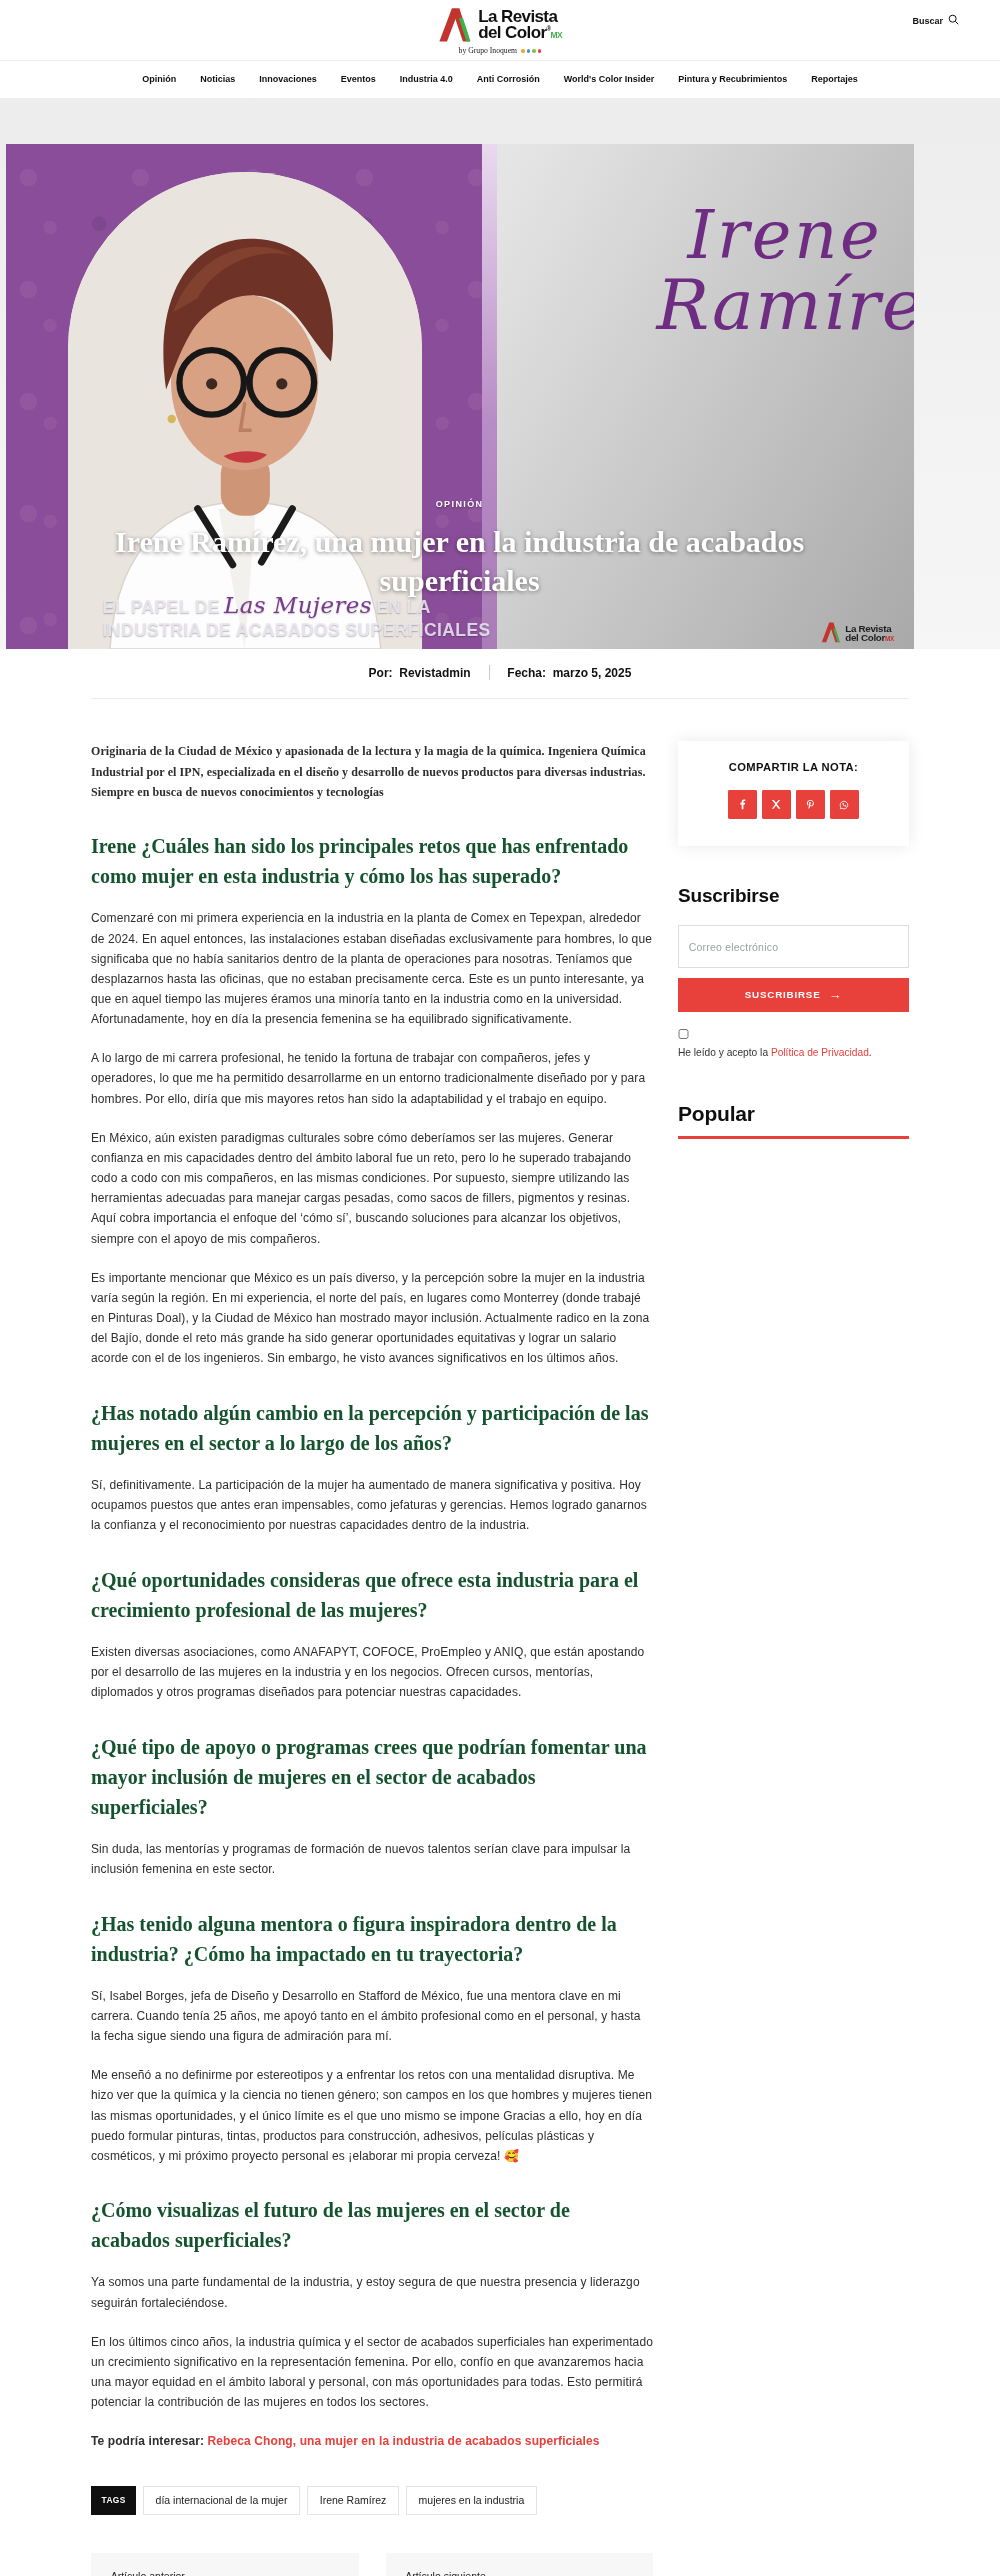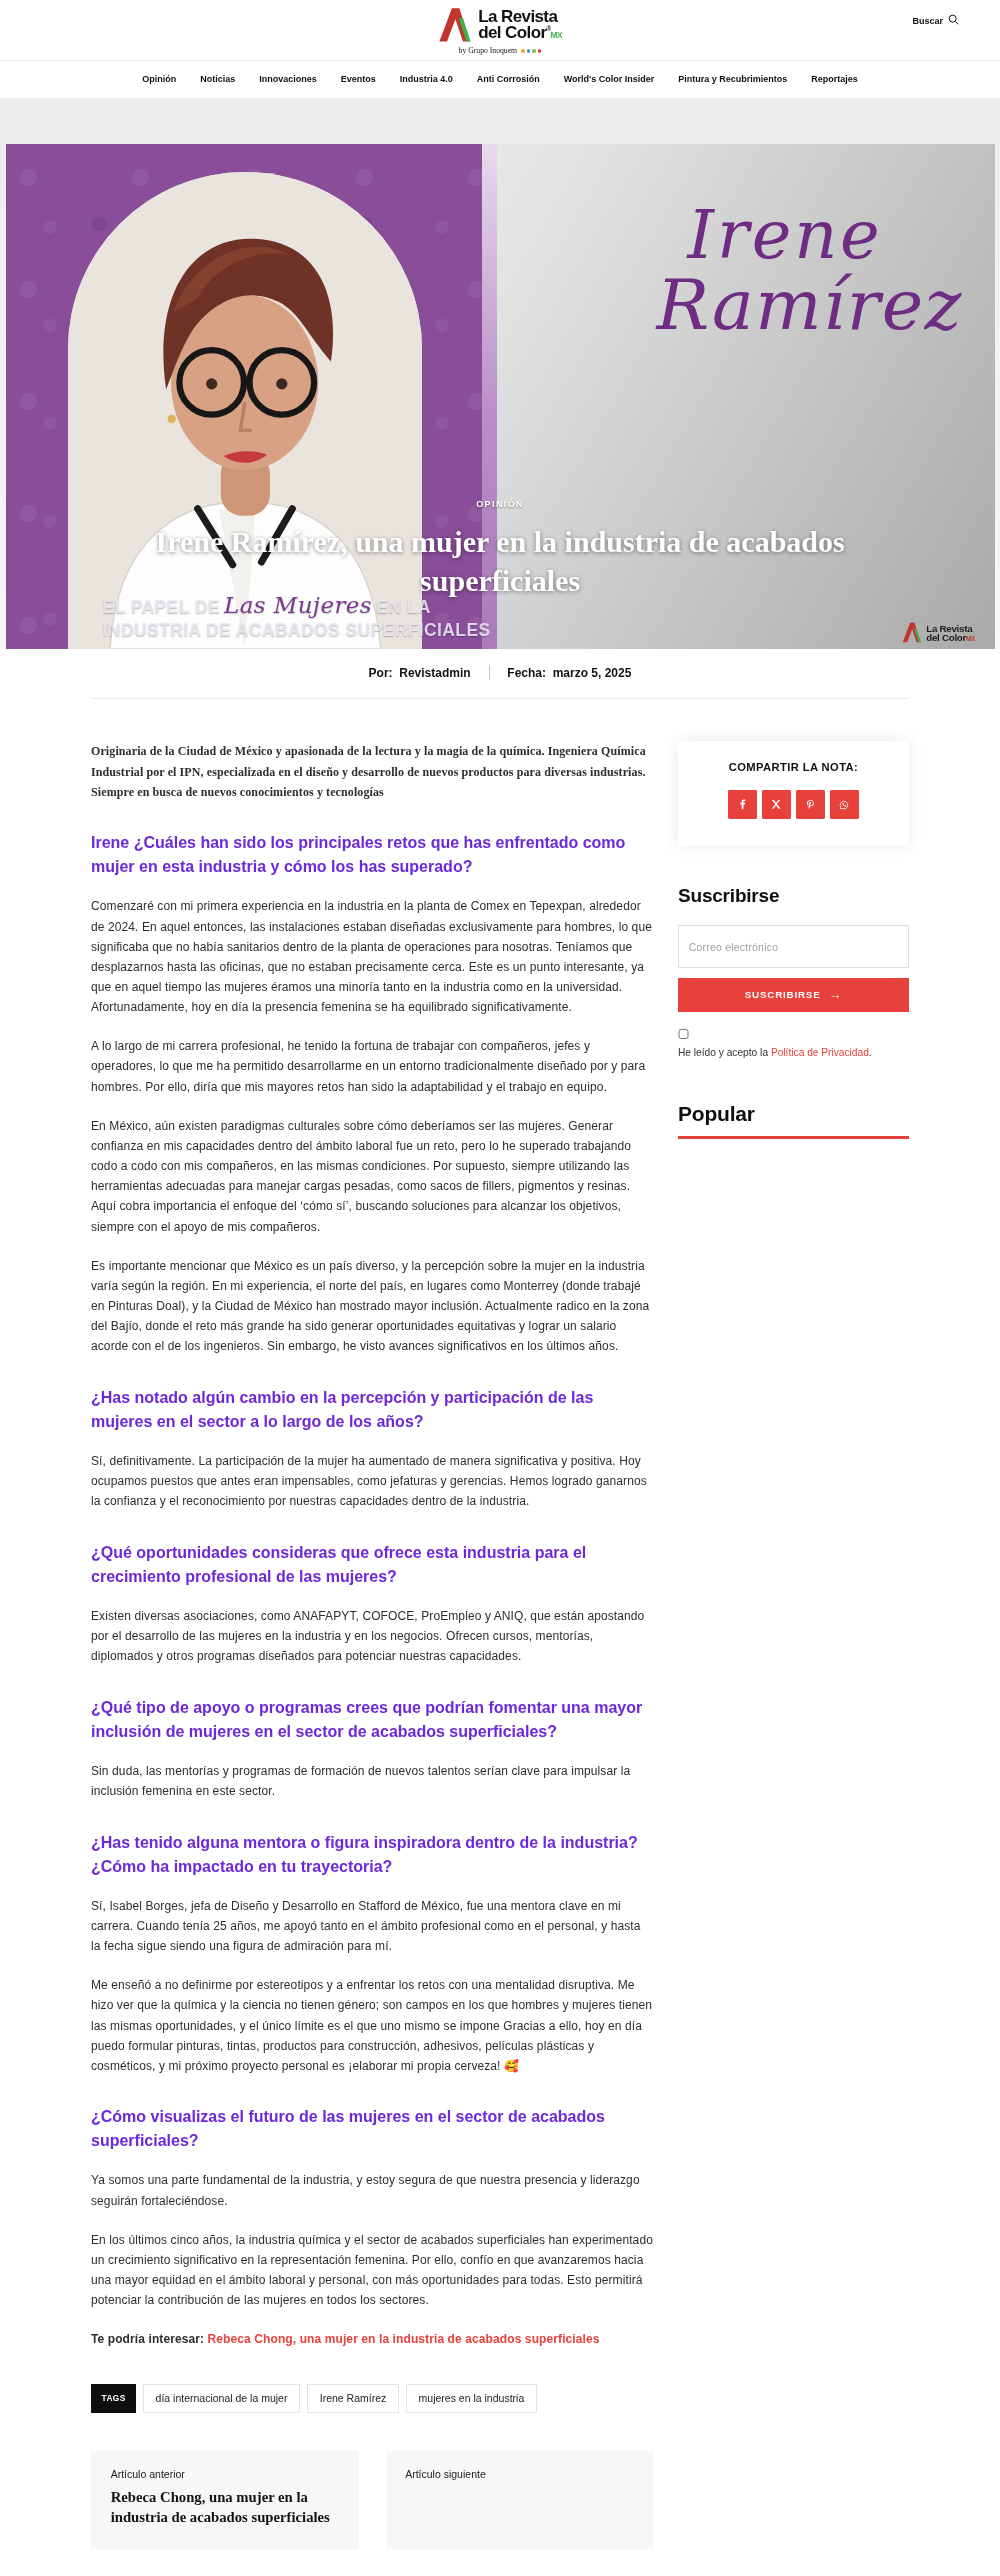--- a/index.html
+++ b/index.html
@@ -18,21 +18,21 @@
   .logo-dots span { display:inline-block; width:3.5px; height:3.5px; border-radius:50%; margin-left:2.1px; vertical-align:middle; }
   .search-box { position:absolute; top:14px; right:41px; display:flex; align-items:center; gap:4.9px; font-size:9px; font-weight:700; color:#111; cursor:pointer; }
 
   
   .main-nav { border-top:0.7px solid #ececec; background:#fff; padding:12.6px 0 14px; }
   .main-nav ul { list-style:none; display:flex; justify-content:center; gap:24px; }
   .main-nav li { font-size:9px; font-weight:700; color:#0f0f0f; cursor:pointer; white-space:nowrap; }
 
   
   .hero-band { background:linear-gradient(#ededed,#f6f6f6); padding:46px 5.6px 0; }
-  .hero { position:relative; height:505px; width:989px; overflow:hidden; background:linear-gradient(120deg,#fdfdfd 0%,#e3e3e3 45%,#a9a9a9 100%); }
+  .hero { position:relative; height:505px; width:908px; overflow:hidden; background:linear-gradient(120deg,#fdfdfd 0%,#e3e3e3 45%,#a9a9a9 100%); }
   .hero-left { position:absolute; left:0; top:0; width:476px; height:100%;
       background:
         radial-gradient(circle at 20% 30%, rgba(255,255,255,.06) 0 8.4px, transparent 9px),
         radial-gradient(circle at 70% 60%, rgba(0,0,0,.08) 0 7px, transparent 7.7px),
         radial-gradient(circle at 45% 85%, rgba(255,255,255,.05) 0 6.3px, transparent 7px),
         #8a4d99;
       background-size:112px 112px,133px 133px,98px 98px,auto; }
   .hero-strip { position:absolute; left:476px; top:0; width:15.4px; height:100%; background:linear-gradient(#e9d9ee,#b88cc6 55%,#a97cb8); }
   .hero-arch { position:absolute; left:62px; top:28px; width:354px; height:477px; border-radius:179px 179px 0 0; overflow:hidden; background:#e9e4de; }
   .hero-arch svg { display:block; width:100%; height:100%; }
@@ -55,21 +55,21 @@
   .meta-row .sep { width:0.7px; height:15.4px; background:#c9c9c9; }
   .meta-divider { width:818px; margin:18px auto 0; border:none; border-top:0.7px solid #ececec; }
 
   
   .layout { width:818px; margin:42px auto 0; display:flex; gap:25px; align-items:flex-start; }
   .article-col { width:562px; flex:0 0 562px; }
   .sidebar { flex:1; }
 
   
   .lead { font-family:"Liberation Serif",serif; font-weight:700; font-size:19px; line-height:1.42; color:#141414; margin-bottom:28px; }
-  .article-col h2 { font-family:Liberation Sans, sans-serif; font-weight:700; font-size:16px; line-height:1.5; color:#6d28d9; margin:29.5px 0 17px; }
+  .article-col h2 { font-family:Liberation Serif, serif; font-weight:700; font-size:20px; line-height:1.5; color:#14532d; margin:29.5px 0 17px; }
   .article-col p { font-size:12px; line-height:1.68; color:#2e2e2e; margin-bottom:19px; letter-spacing:0.1px; }
   .interesar { font-size:11.2px; font-weight:700; color:#111; margin:11.2px 0 0; }
   .interesar a { color:#e8403a; text-decoration:none; font-weight:700; cursor:pointer; }
 
   
   .tags-row { display:flex; align-items:stretch; gap:6.3px; margin-top:34px; }
   .tags-label { background:#0f0f0f; color:#fff; font-size:8.4px; font-weight:700; letter-spacing:0.4px; display:flex; align-items:center; padding:0 10.5px; }
   .tag-item { border:0.7px solid #e4e4e4; padding:7.7px 12px; font-size:10.5px; color:#222; cursor:pointer; white-space:nowrap; }
 
   

